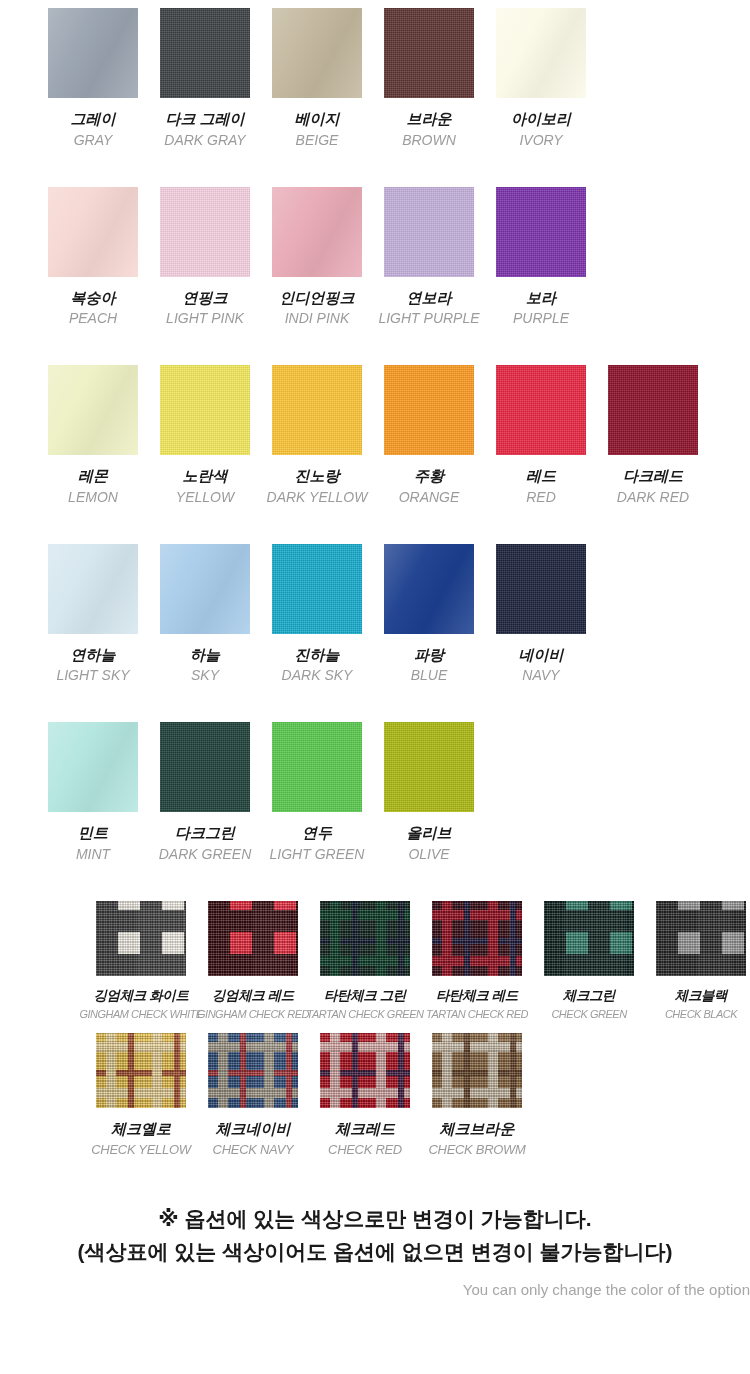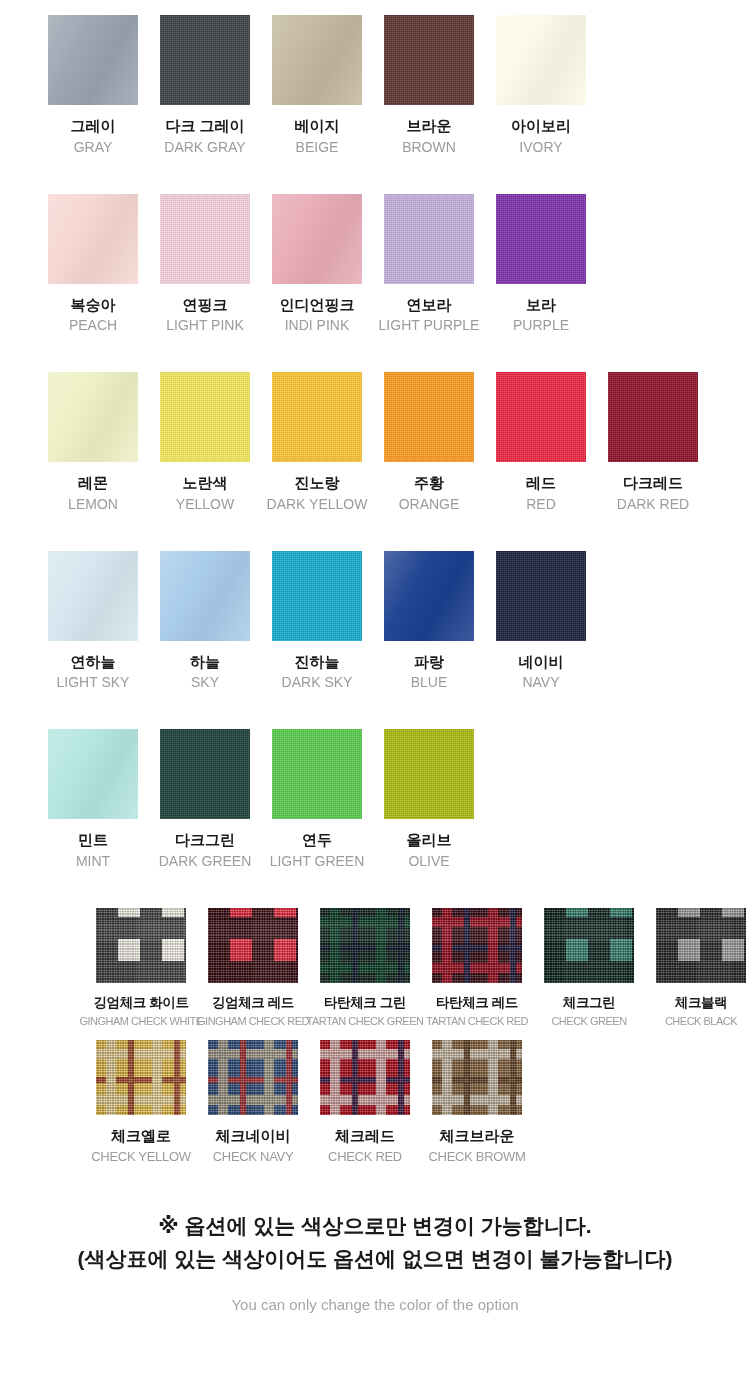--- a/index.html
+++ b/index.html
@@ -10,22 +10,23 @@
   }
   body {
     width: 750px;
     height: 1374px;
     position: relative;
     font-family: "Liberation Sans", "DejaVu Sans", sans-serif;
     overflow: hidden;
   }
   #chart-root {
     width: 662px;
-    padding-top: 15px;
+    padding-top: 8px;
     box-sizing: border-box;
+    font-style: italic;
   }
   .swatch-row {
     display: flex;
     justify-content: flex-start;
     padding-left: 48px;
     box-sizing: border-box;
   }
   .row-gap-solid { margin-bottom: 38px; }
   .row-gap-check { margin-bottom: 12px; margin-left: 48px; }
 
@@ -76,21 +77,22 @@
     line-height: 1.55;
   }
   .footer-ko-1, .footer-ko-2 {
     font-size: 21px;
     font-weight: bold;
     color: #1a1a1a;
   }
   .footer-en {
     font-size: 15px;
     color: #a6a6a6;
-    margin-top: 18px;
+    margin-top: 10px;
+    text-align: right;
   }
 
   
   .tex-weave::after {
     content: "";
     position: absolute;
     inset: 0;
     background-image:
       repeating-linear-gradient(0deg, rgba(255,255,255,0.10) 0 1px, rgba(0,0,0,0.05) 1px 2px),
       repeating-linear-gradient(90deg, rgba(255,255,255,0.08) 0 1px, rgba(0,0,0,0.05) 1px 2px);

